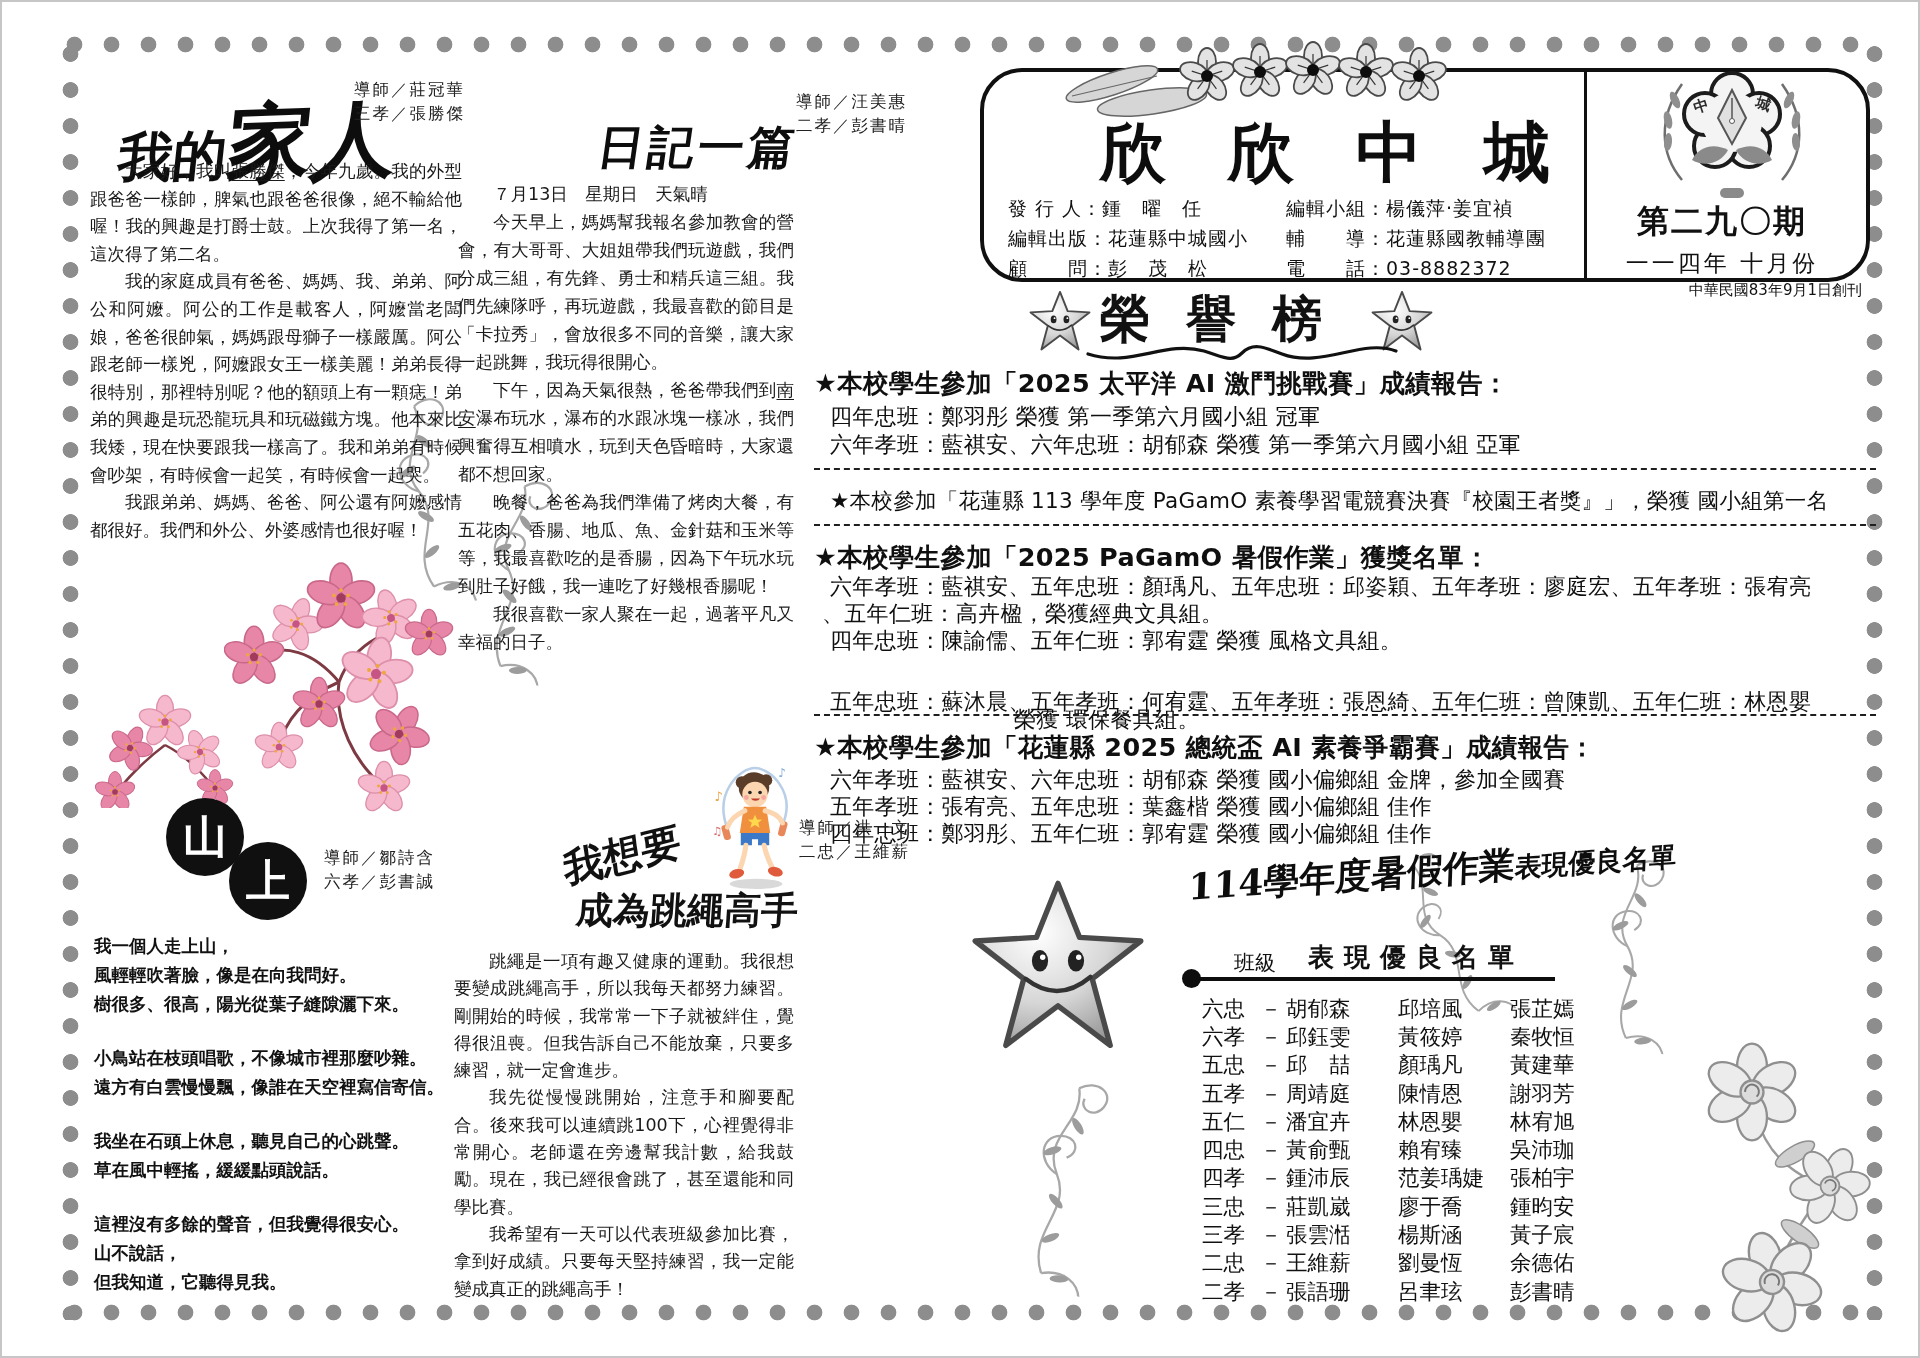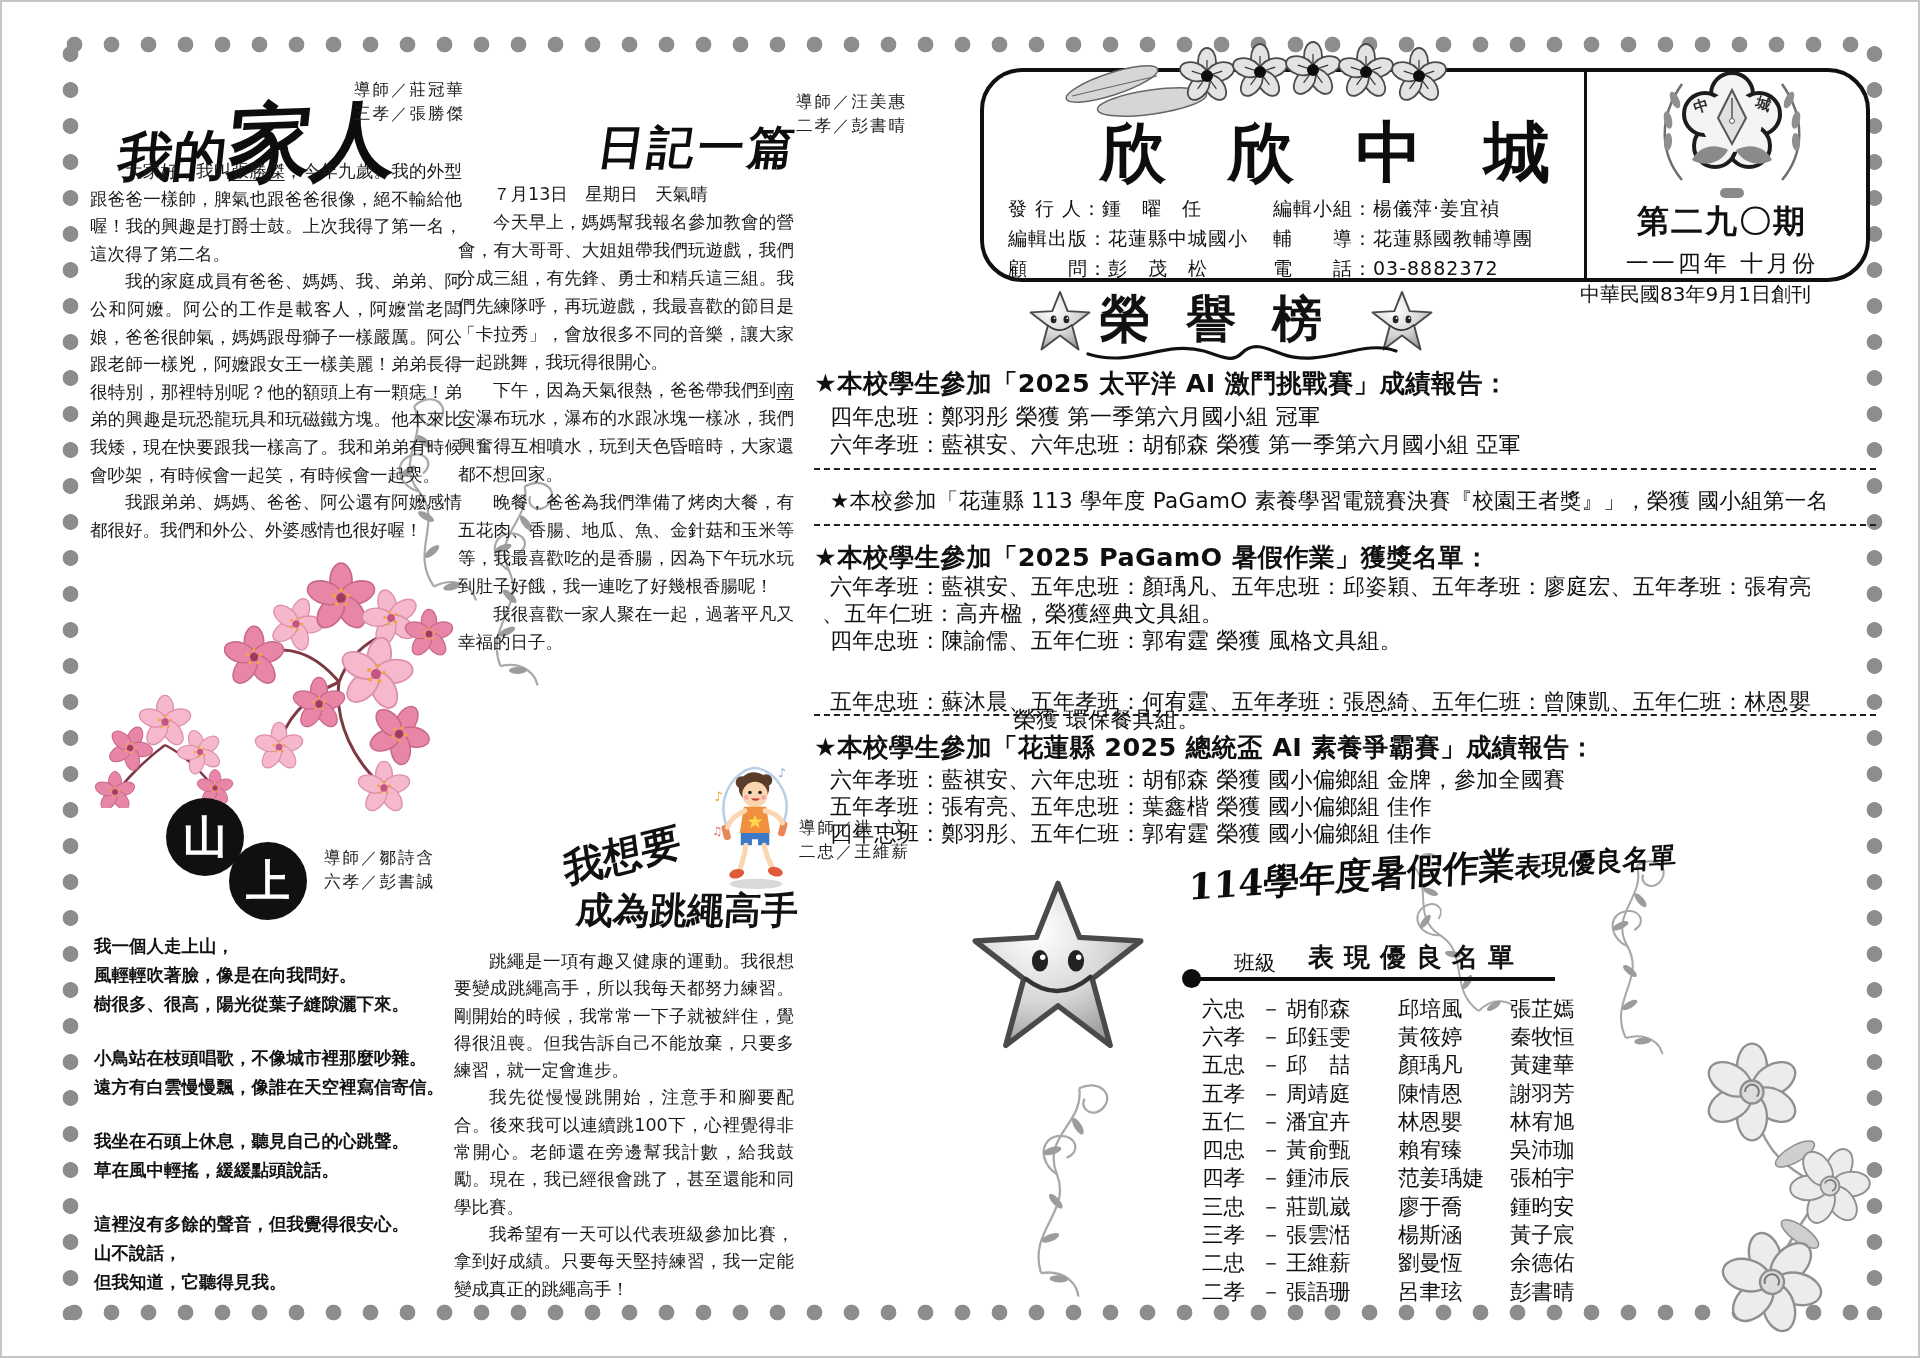--- a/index.html
+++ b/index.html
@@ -29,28 +29,28 @@
   .poem .stanza{margin-bottom:25px;}
   .poem p{margin:0;font-weight:bold;}
   .jr-title1{position:absolute;left:560px;top:826px;font-size:40px;font-weight:bold;transform:rotate(-14deg) skewX(-6deg);z-index:3;}
   .jr-title2{position:absolute;left:574px;top:884px;font-size:37px;font-weight:bold;transform:skewX(-4deg);z-index:3;white-space:nowrap;}
   
   .mast-box{position:absolute;left:978px;top:66px;width:882px;height:206px;border:4px solid #101010;
             border-radius:42px;z-index:2;background:#fff;}
   .mast-divider{position:absolute;left:600px;top:0;bottom:0;border-left:3px solid #101010;}
   .mast-title{position:absolute;left:0;top:36px;width:600px;text-align:center;font-size:66px;font-weight:bold;
               letter-spacing:62px;text-indent:62px;white-space:nowrap;font-family:"DejaVu Serif",serif;margin-left:41px;}
-  .mast-info{position:absolute;left:24px;top:124px;width:576px;display:flex;gap:7px;}
+  .mast-info{position:absolute;left:24px;top:124px;width:576px;display:flex;gap:20px;}
   .mast-col{display:flex;flex-direction:column;gap:4px;}
   .mast-row{font-size:19px;white-space:nowrap;letter-spacing:1px;}
   .issue-no{position:absolute;left:1588px;top:198px;width:264px;text-align:center;font-size:32px;font-weight:bold;
             letter-spacing:2px;z-index:3;white-space:nowrap;}
   .issue-month{position:absolute;left:1588px;top:246px;width:264px;text-align:center;font-size:23px;
                letter-spacing:3px;z-index:3;white-space:nowrap;}
-  .founded{position:absolute;left:1578px;top:279px;width:282px;text-align:left;font-size:20px;z-index:3;white-space:nowrap;}
+  .founded{position:absolute;left:1578px;top:279px;width:282px;text-align:right;font-size:15px;z-index:3;white-space:nowrap;}
   
   .banner-chars{position:absolute;left:1098px;top:284px;font-size:50px;font-weight:bold;letter-spacing:36px;
                 font-family:"DejaVu Serif",serif;z-index:3;white-space:nowrap;}
   .hline{position:absolute;left:812px;width:1066px;font-size:22px;letter-spacing:0.3px;color:#0f0f0f;
          padding-left:16px;box-sizing:border-box;white-space:nowrap;z-index:3;}
   .htitle{padding-left:0;font-weight:bold;font-size:25.5px;}
   .dashsep{position:absolute;left:812px;width:1062px;border-top:2.5px dashed #1f1f1f;z-index:3;}
   
   .awards-title{position:absolute;left:1186px;top:848px;width:390px;transform:rotate(-4deg) skewX(-6deg);
                 z-index:3;white-space:nowrap;font-weight:bold;}

